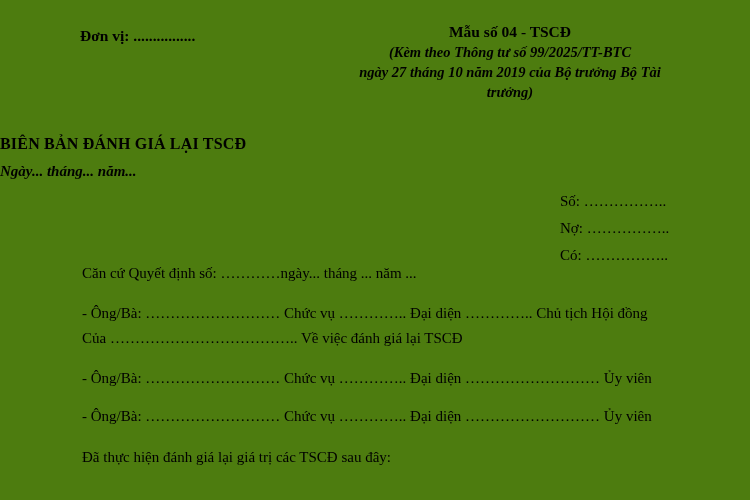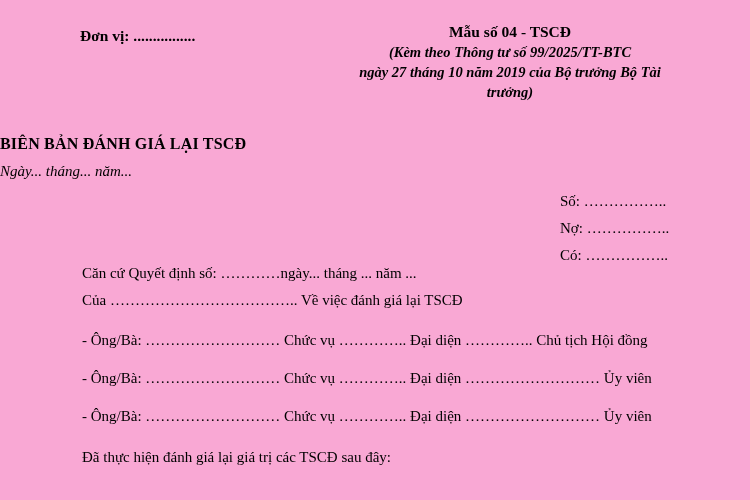--- a/index.html
+++ b/index.html
@@ -12,21 +12,21 @@
     height: 500px;
     overflow: hidden;
     font-family: "Liberation Serif", "DejaVu Serif", serif;
     color: #000000;
     -webkit-font-smoothing: antialiased;
   }
   .page {
     position: relative;
     width: 750px;
     height: 500px;
-    background: #f9a8d4;
+    background: #4d7c0f;
   }
 
   
   .header {
     position: absolute;
     top: 22px;
     left: 0;
     width: 750px;
     height: 95px;
   }
@@ -74,20 +74,21 @@
     font-size: 16px;
     line-height: 22px;
     letter-spacing: 0.2px;
     white-space: nowrap;
   }
   .doc-date {
     margin-top: 6px;
     font-style: italic;
     font-size: 15px;
     line-height: 20px;
+    font-weight: bold;
   }
 
   
   .ref-block {
     position: absolute;
     top: 188px;
     left: 560px;
     width: 140px;
     font-size: 15px;
     line-height: 27px;
@@ -148,23 +149,23 @@
   <div class="ref-block">
     <span class="ref-row">Số: ……………..</span>
     <span class="ref-row">Nợ: ……………..</span>
     <span class="ref-row">Có: ……………..</span>
   </div>
 
   <div class="body-block">
 
     <span class="body-line">Căn cứ Quyết định số: …………ngày... tháng ... năm ...</span>
 
+    <span class="body-line tight gap">- Ông/Bà: ……………………… Chức vụ ………….. Đại diện ………….. Chủ tịch Hội đồng</span>
+
     <span class="body-line">Của ……………………………….. Về việc đánh giá lại TSCĐ</span>
-
-    <span class="body-line tight gap">- Ông/Bà: ……………………… Chức vụ ………….. Đại diện ………….. Chủ tịch Hội đồng</span>
 
     <span class="body-line tight gap">- Ông/Bà: ……………………… Chức vụ ………….. Đại diện ……………………… Ủy viên</span>
 
     <span class="body-line tight gap">- Ông/Bà: ……………………… Chức vụ ………….. Đại diện ……………………… Ủy viên</span>
 
     <span class="body-line last-line">Đã thực hiện đánh giá lại giá trị các TSCĐ sau đây:</span>
 
   </div>
 
 </div>

